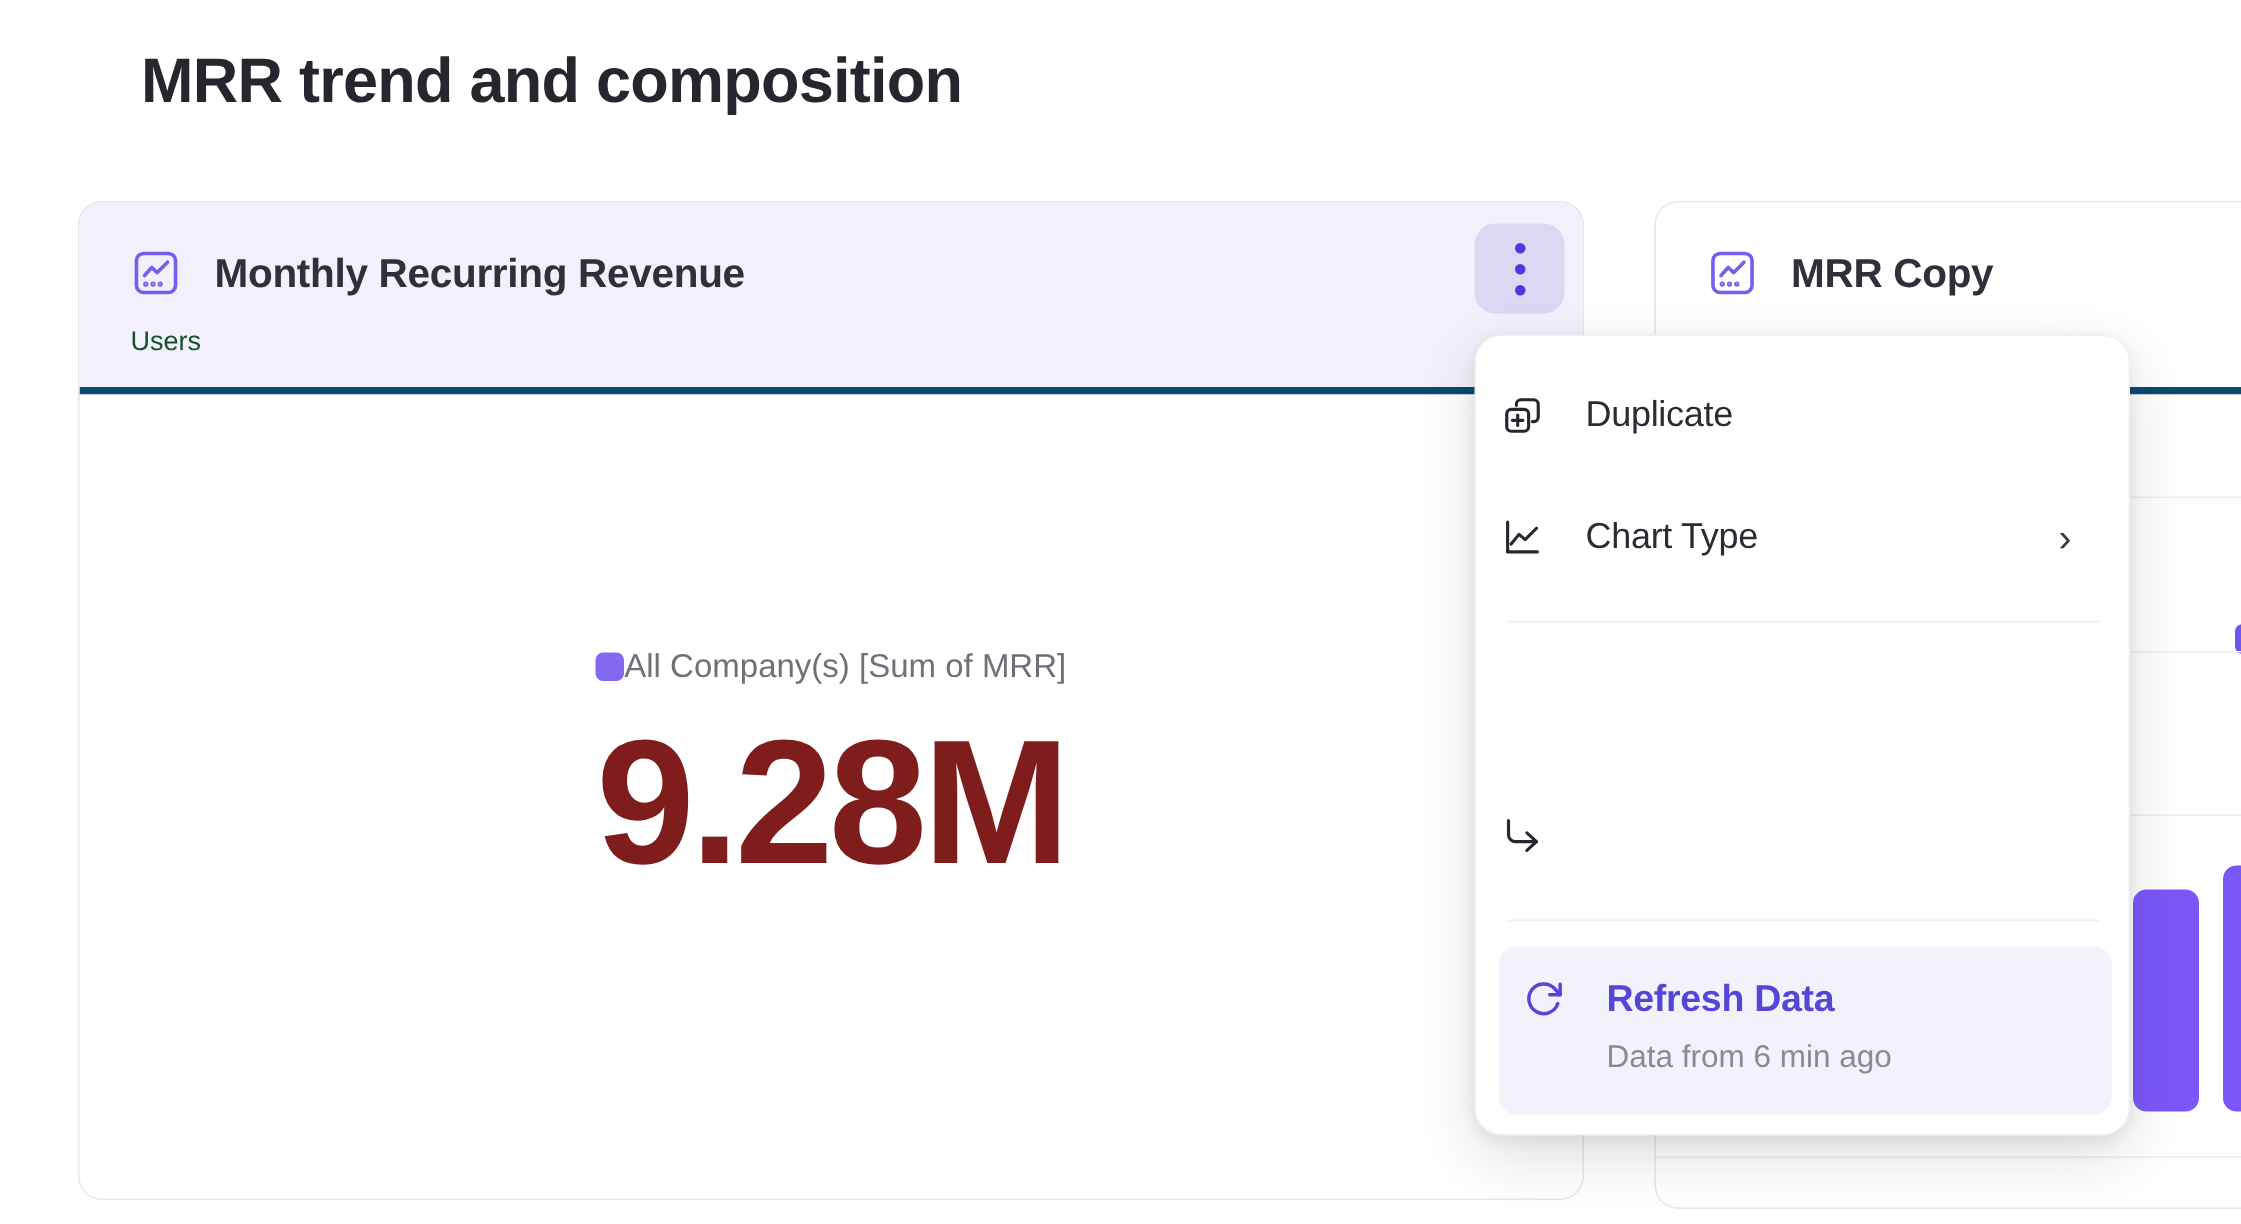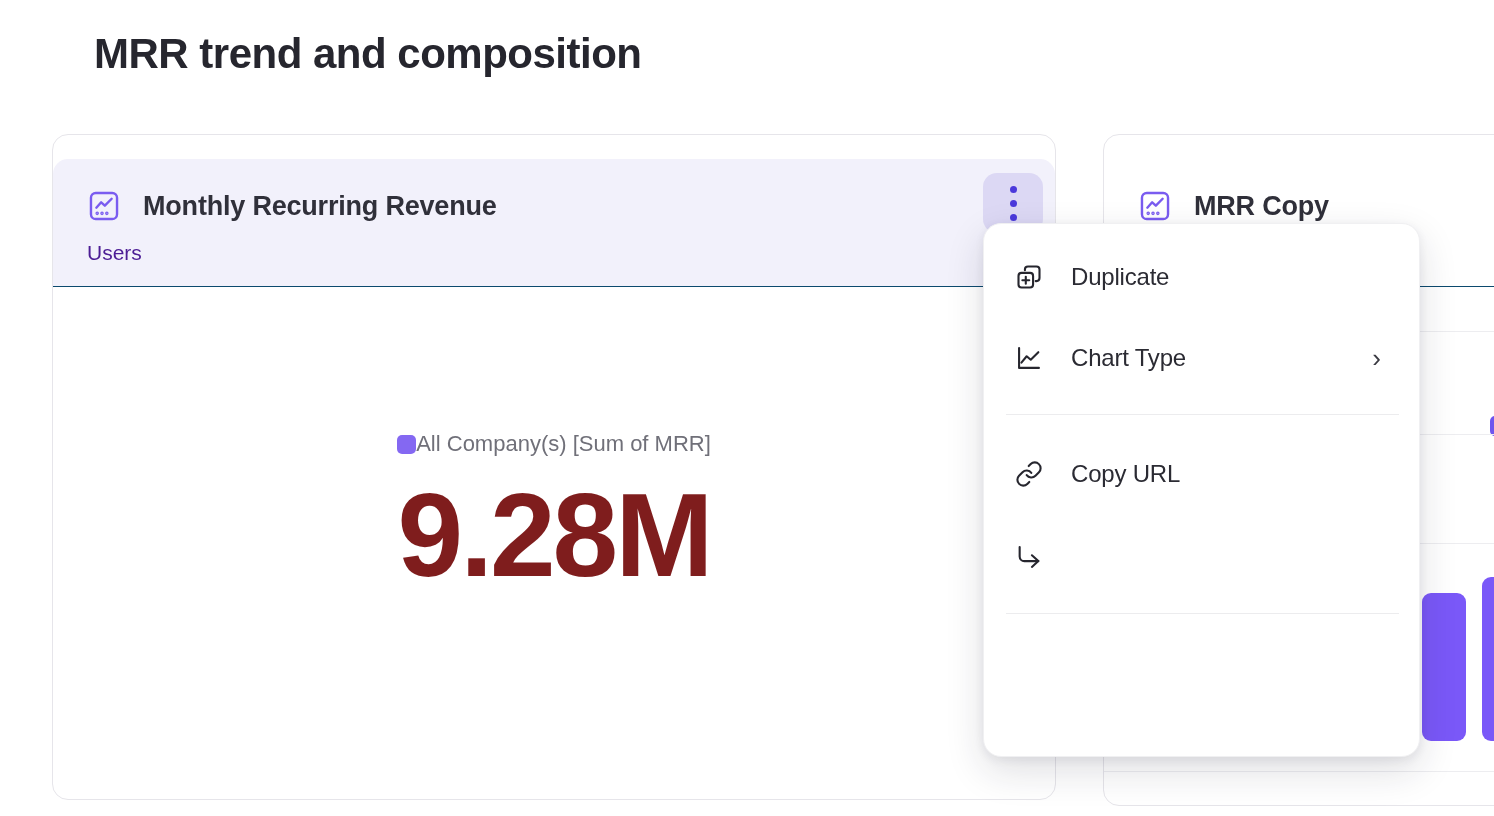--- a/index.html
+++ b/index.html
@@ -8,29 +8,29 @@
   .page { position:relative; width:1300px; height:816px; }
 
   .page-title { position:absolute; left:94px; top:30px; font-size:42px; font-weight:700;
                 color:#26262e; letter-spacing:-0.5px; }
 
   
   .card { position:absolute; background:#fff; border:1px solid #e6e5ea; border-radius:16px; }
   .card-left  { left:52px;  top:134px; width:1004px; height:666px; }
   .card-right { left:1103px; top:134px; width:600px;  height:672px; }
 
-  .card-header { position:relative; height:128px; border-bottom:1px solid #0c4a6e;
-                 border-radius:15px 15px 0 0;margin-top:24px; }
+  .card-header { position:relative; height:128px; border-bottom:5px solid #0c4a6e;
+                 border-radius:15px 15px 0 0; }
   .card-left .card-header { background:#f2f1fb; }
   .card-right .card-header { background:#ffffff; }
 
   .title-row { position:absolute; left:34px; top:30px; display:flex; align-items:center; gap:22px; }
   .chart-badge { width:34px; height:34px; flex:0 0 auto; }
   .card-title { font-size:27px; font-weight:700; color:#30303a; letter-spacing:-0.2px; }
-  .card-subtitle { position:absolute; left:34px; top:82px; font-size:21px; color:#4c1d95; }
+  .card-subtitle { position:absolute; left:34px; top:82px; font-size:18px; color:#14532d; }
 
   .kebab-btn { position:absolute; right:12px; top:14px; width:60px; height:60px;
                background:#dcd8f4; border:none; border-radius:14px; cursor:pointer;
                display:flex; flex-direction:column; align-items:center; justify-content:center; gap:7px; }
   .kebab-btn i { width:7px; height:7px; border-radius:50%; background:#4b39db; }
 
   
   .kpi-body { position:absolute; left:0; top:128px; width:100%; height:538px;
               display:flex; flex-direction:column; align-items:center; justify-content:center; }
   .legend { display:flex; align-items:center; font-size:22px; font-weight:500;
@@ -46,21 +46,21 @@
                        border-radius:5px; background:#6f55ee; }
   .bar { position:absolute; width:44px; background:#7a58f8; border-radius:9px; bottom:66px; }
   .bar-1 { left:318px; }
   .bar-2 { left:378px; }
 
   
   .menu { position:absolute; left:983px; top:223px; width:437px; height:534px; background:#fff;
           border-radius:18px; border:1px solid #f0f0f2;
           box-shadow:0 14px 38px rgba(30,30,50,0.14), 0 3px 10px rgba(30,30,50,0.07); z-index:10; }
   .menu-item { position:absolute; left:0; width:100%; height:56px; display:flex; align-items:center;
-               padding-left:30px; cursor:pointer; background:transparent; border:none; text-align:left; }
+               padding-left:16px; cursor:pointer; background:transparent; border:none; text-align:left; }
   .menu-item .mi-icon { width:30px; height:30px; flex:0 0 auto; margin-right:27px;
                         display:flex; align-items:center; justify-content:center; }
   .menu-item .mi-label { font-size:24px; font-weight:500; color:#2b2b33; letter-spacing:-0.2px; }
   .mi-duplicate { top:25px; }
   .mi-charttype { top:106px; }
   .mi-copyurl   { top:222px; }
   .mi-linked    { top:305px; }
   .menu-divider { position:absolute; left:22px; width:393px; height:1px; background:#ececee; }
   .menu-divider-1 { top:190px; }
   .menu-divider-2 { top:389px; }
@@ -161,36 +161,39 @@
           <path d="M3.5 3.5v17h17"></path>
           <polyline points="5.5 16 10 10.5 13.5 13.5 20 7"></polyline>
         </svg>
       </span>
       <span class="mi-label">Chart Type</span>
       <span class="chevron">›</span>
     </button>
 
     <div class="menu-divider menu-divider-1"></div>
 
-    <button class="menu-item mi-copyurl" role="menuitem">
-      <span class="mi-icon">
-        <svg viewBox="0 0 24 24" width="28" height="28" fill="none" stroke="#26262e" stroke-width="1.8" stroke-linecap="round" stroke-linejoin="round">
-          <path d="M10 13a5 5 0 0 0 7.54.54l3-3a5 5 0 0 0-7.07-7.07l-1.72 1.71"></path>
-          <path d="M14 11a5 5 0 0 0-7.54-.54l-3 3a5 5 0 0 0 7.07 7.07l1.71-1.71"></path>
-        </svg>
-      </span>
-      <span class="mi-label">Copy URL</span>
-    </button>
 
     <button class="menu-item mi-linked" role="menuitem">
       <span class="mi-icon">
         <svg viewBox="0 0 24 24" width="28" height="28" fill="none" stroke="#26262e" stroke-width="1.8" stroke-linecap="round" stroke-linejoin="round">
           <polyline points="14.5 10.5 20 15.5 14.5 20.5"></polyline>
           <path d="M4 3.5v8a4 4 0 0 0 4 4h12"></path>
         </svg>
       </span>
     </button>
 
     <div class="menu-divider menu-divider-2"></div>
 
+    <button class="refresh-block" role="menuitem">
+      <span class="refresh-row">
+        <span class="mi-icon">
+          <svg viewBox="0 0 24 24" width="28" height="28" fill="none" stroke="#5646d8" stroke-width="2" stroke-linecap="round" stroke-linejoin="round">
+            <polyline points="21.5 3.5 21.5 9.5 15.5 9.5"></polyline>
+            <path d="M20.2 14.6A8.5 8.5 0 1 1 18.3 6l3.2 3.5"></path>
+          </svg>
+        </span>
+        <span class="refresh-label">Refresh Data</span>
+      </span>
+      <span class="refresh-sub">Data from 6 min ago</span>
+    </button>
 
   </div>
 </div>
 
 </body></html>

